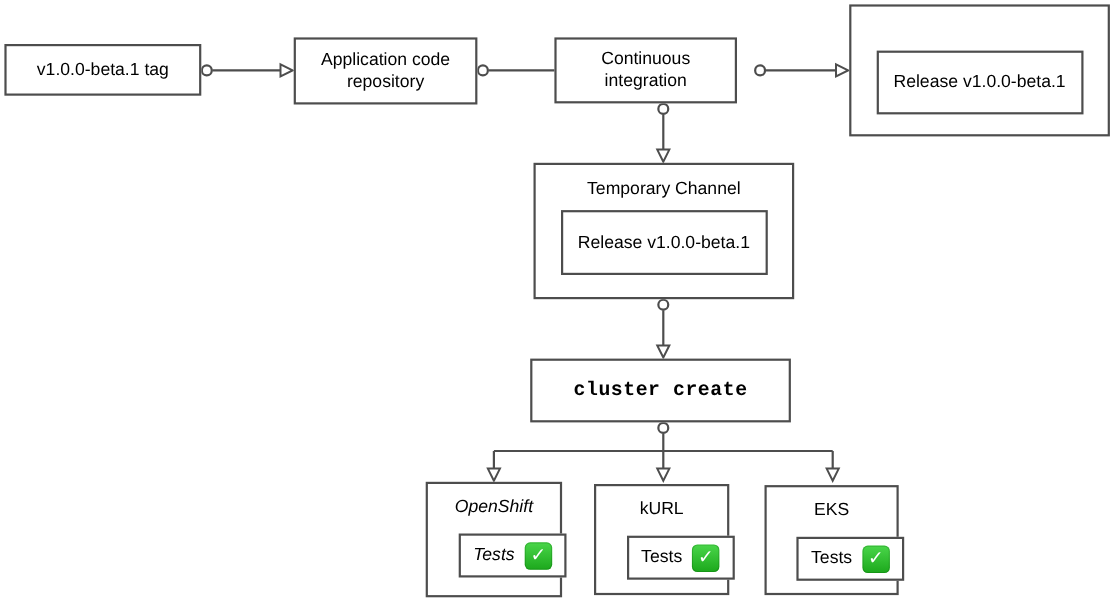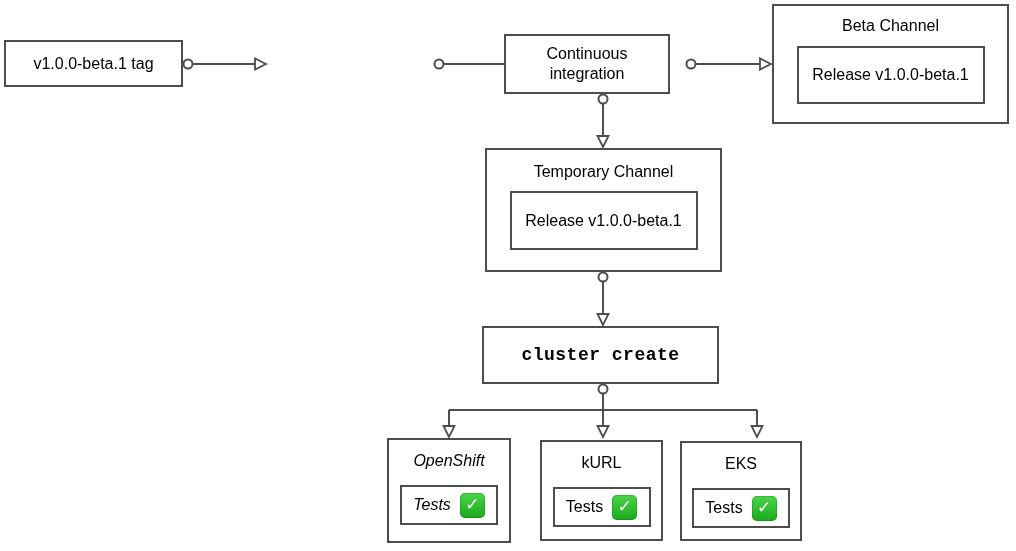--- a/index.html
+++ b/index.html
@@ -76,21 +76,21 @@
     background:#ffffff;
     border:2px solid var(--stroke);
     display:flex;
     align-items:center;
     justify-content:center;
     font-size:16px;
     gap:9px;
     white-space:nowrap;
   }
   .channel .subnode{top:40px;width:188px;height:58px;}
-  .cluster-box .subnode{top:45px;width:98px;height:40px;}
+  .cluster-box .subnode{top:45px;width:98px;height:40px;margin-left:17px;}
   #node-temp .subnode{top:41px;height:59px;}
   #node-temp .node-title{margin-top:13px;}
   .cluster-box .node-title{margin-top:12px;}
 
   .check-icon{
     display:inline-flex;
     align-items:center;
     justify-content:center;
     width:25px;height:25px;
     border-radius:5px;
@@ -107,21 +107,21 @@
 
   
   #node-tag     {left:4px;  top:40px; width:179px;height:47px;}
   #node-repo    {left:267px;top:34px; width:167px;height:61px;}
   #node-ci      {left:504px;top:34px; width:166px;height:60px;}
   #node-beta    {left:772px;top:4px;  width:237px;height:120px;}
   #node-temp    {left:485px;top:148px;width:237px;height:124px;}
   #node-cluster {left:482px;top:326px;width:237px;height:58px;}
   #node-openshift{left:387px;top:438px;width:124px;height:105px;font-style:italic;}
   #node-kurl    {left:540px;top:440px;width:123px;height:101px;}
-  #node-eks     {left:680px;top:441px;width:122px;height:100px;}
+  #node-eks     {left:695px;top:441px;width:122px;height:100px;}
 </style>
 </head>
 <body>
 
 <div class="canvas">
 
   <svg class="edges" viewBox="0 0 1016 551" xmlns="http://www.w3.org/2000/svg">
     <g class="edge">
       <circle cx="188" cy="64" r="4.5"></circle>
       <line x1="193" y1="64" x2="255" y2="64"></line>
@@ -153,27 +153,29 @@
       <polygon points="449,437 443.5,426 454.5,426"></polygon>
       <polygon points="603,437 597.5,426 608.5,426"></polygon>
       <polygon points="757,437 751.5,426 762.5,426"></polygon>
     </g>
   </svg>
 
   <div class="node simple" id="node-tag">
     <span>v1.0.0-beta.1 tag</span>
   </div>
 
+  <div class="node simple" id="node-repo">
+    <span>Application code repository</span>
+  </div>
 
   <div class="node simple" id="node-ci">
     <span>Continuous integration</span>
   </div>
 
   <div class="node channel" id="node-beta">
-    <div class="node-title">Beta Channel</div>
     <div class="subnode">
       <span>Release v1.0.0-beta.1</span>
     </div>
   </div>
 
   <div class="node channel" id="node-temp">
     <div class="node-title">Temporary Channel</div>
     <div class="subnode">
       <span>Release v1.0.0-beta.1</span>
     </div>

